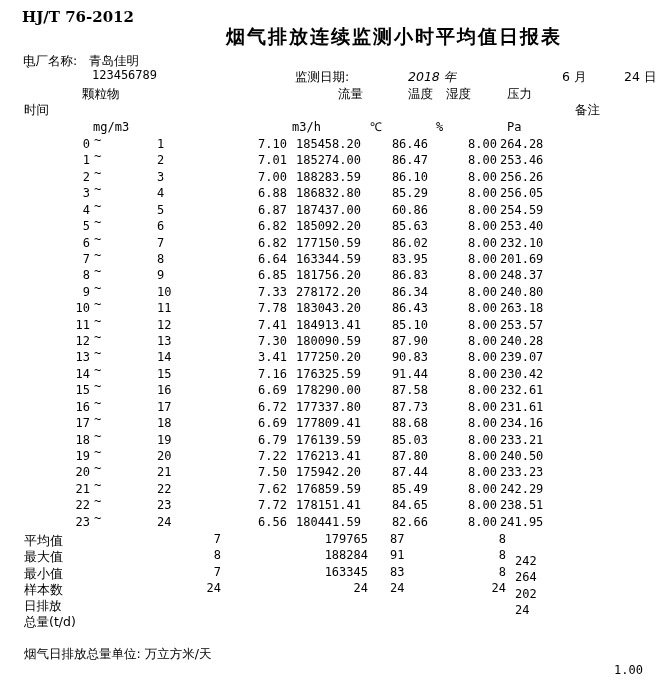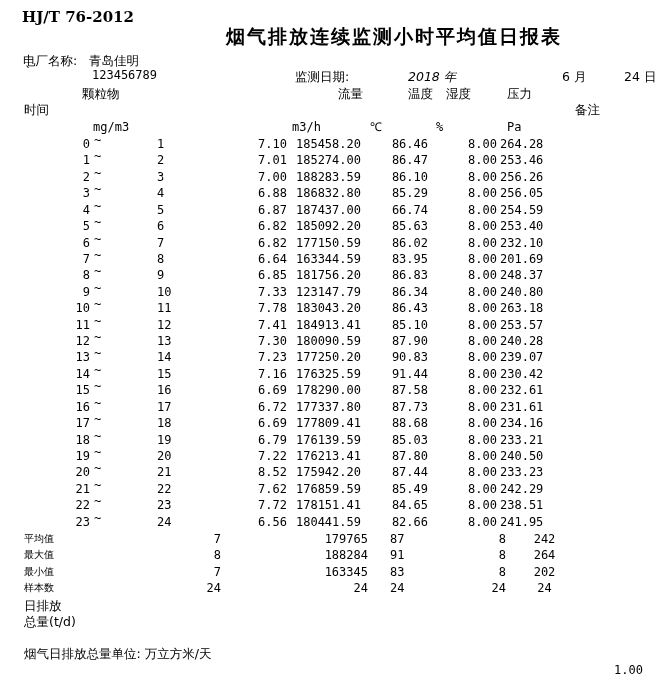--- a/index.html
+++ b/index.html
@@ -27,26 +27,26 @@
   }
   .r { text-align:right; }
   .c-from  { left:56px;  width:34px; text-align:right; }
   .c-tilde { left:94px;  width:14px; top:-4px; }
   .c-to    { left:157px; width:28px; }
   .c1 { left:235px; width:52px; text-align:right; }
   .c2 { left:285px; width:76px; text-align:right; }
   .c3 { left:385px; width:43px; text-align:right; }
   .c4 { left:452px; width:45px; text-align:right; }
   .c5 { left:500px; width:63px; }
-  .s-label { left:24px; font-family:"DejaVu Sans", sans-serif; font-size:10px; }
+  .s-label { left:24px; font-family:"DejaVu Sans", sans-serif; font-size:13px; }
   .s1 { left:150px; width:71px; text-align:right; }
   .s2 { left:290px; width:78px; text-align:right; }
   .s3 { left:390px; width:46px; text-align:left; }
   .s4 { left:460px; width:46px; text-align:right; }
-  .s5 { left:515px; width:59px; text-align:center; }
+  .s5 { left:515px; width:59px; text-align:left;margin-top:22px; }
 </style>
 </head>
 <body>
 
 <div class="abs std" style="left:22px; top:8px;">HJ/T 76-2012</div>
 <div class="abs title" style="left:226px; top:24px;">烟气排放连续监测小时平均值日报表</div>
 
 <span class="abs lbl" style="left:23px; top:53px;">电厂名称: </span>
 <span class="abs lbl" style="left:89px; top:53px;">青岛佳明</span>
 <span class="abs lbl" style="left:25px; top:64px;">`</span>
@@ -111,21 +111,21 @@
       <span class="cell c3">85.29</span>
       <span class="cell c4">8.00</span>
       <span class="cell c5">256.05</span>
     </div>
     <div class="row" style="top: 202.68px;">
       <span class="cell c-from">4</span>
       <span class="cell c-tilde">~</span>
       <span class="cell c-to">5</span>
       <span class="cell c1">6.87</span>
       <span class="cell c2">187437.00</span>
-      <span class="cell c3">66.74</span>
+      <span class="cell c3">60.86</span>
       <span class="cell c4">8.00</span>
       <span class="cell c5">254.59</span>
     </div>
     <div class="row" style="top: 219.1px;">
       <span class="cell c-from">5</span>
       <span class="cell c-tilde">~</span>
       <span class="cell c-to">6</span>
       <span class="cell c1">6.82</span>
       <span class="cell c2">185092.20</span>
       <span class="cell c3">85.63</span>
@@ -160,21 +160,21 @@
       <span class="cell c2">181756.20</span>
       <span class="cell c3">86.83</span>
       <span class="cell c4">8.00</span>
       <span class="cell c5">248.37</span>
     </div>
     <div class="row" style="top: 284.78px;">
       <span class="cell c-from">9</span>
       <span class="cell c-tilde">~</span>
       <span class="cell c-to">10</span>
       <span class="cell c1">7.33</span>
-      <span class="cell c2">123147.79</span>
+      <span class="cell c2">278172.20</span>
       <span class="cell c3">86.34</span>
       <span class="cell c4">8.00</span>
       <span class="cell c5">240.80</span>
     </div>
     <div class="row" style="top: 301.2px;">
       <span class="cell c-from">10</span>
       <span class="cell c-tilde">~</span>
       <span class="cell c-to">11</span>
       <span class="cell c1">7.78</span>
       <span class="cell c2">183043.20</span>
@@ -199,21 +199,21 @@
       <span class="cell c1">7.30</span>
       <span class="cell c2">180090.59</span>
       <span class="cell c3">87.90</span>
       <span class="cell c4">8.00</span>
       <span class="cell c5">240.28</span>
     </div>
     <div class="row" style="top: 350.46px;">
       <span class="cell c-from">13</span>
       <span class="cell c-tilde">~</span>
       <span class="cell c-to">14</span>
-      <span class="cell c1">7.23</span>
+      <span class="cell c1">3.41</span>
       <span class="cell c2">177250.20</span>
       <span class="cell c3">90.83</span>
       <span class="cell c4">8.00</span>
       <span class="cell c5">239.07</span>
     </div>
     <div class="row" style="top: 366.88px;">
       <span class="cell c-from">14</span>
       <span class="cell c-tilde">~</span>
       <span class="cell c-to">15</span>
       <span class="cell c1">7.16</span>
@@ -269,21 +269,21 @@
       <span class="cell c1">7.22</span>
       <span class="cell c2">176213.41</span>
       <span class="cell c3">87.80</span>
       <span class="cell c4">8.00</span>
       <span class="cell c5">240.50</span>
     </div>
     <div class="row" style="top: 465.4px;">
       <span class="cell c-from">20</span>
       <span class="cell c-tilde">~</span>
       <span class="cell c-to">21</span>
-      <span class="cell c1">8.52</span>
+      <span class="cell c1">7.50</span>
       <span class="cell c2">175942.20</span>
       <span class="cell c3">87.44</span>
       <span class="cell c4">8.00</span>
       <span class="cell c5">233.23</span>
     </div>
     <div class="row" style="top: 481.82px;">
       <span class="cell c-from">21</span>
       <span class="cell c-tilde">~</span>
       <span class="cell c-to">22</span>
       <span class="cell c1">7.62</span>

